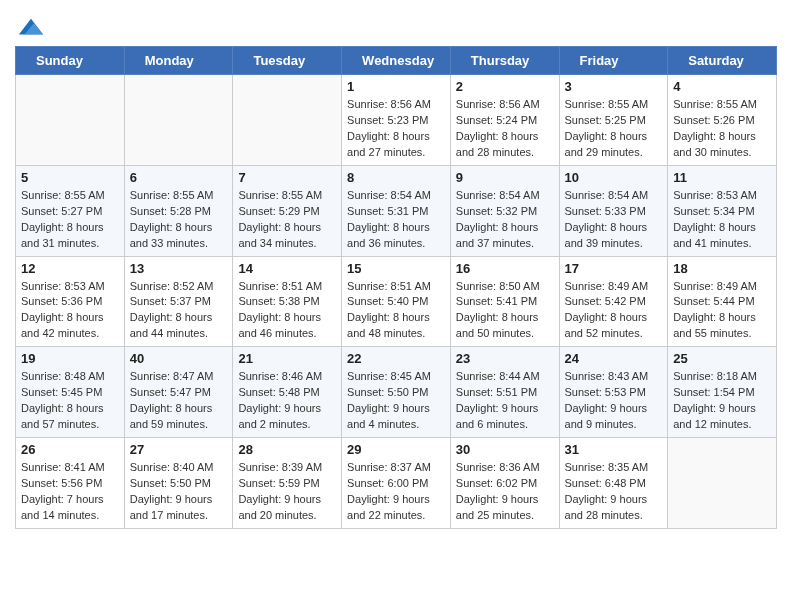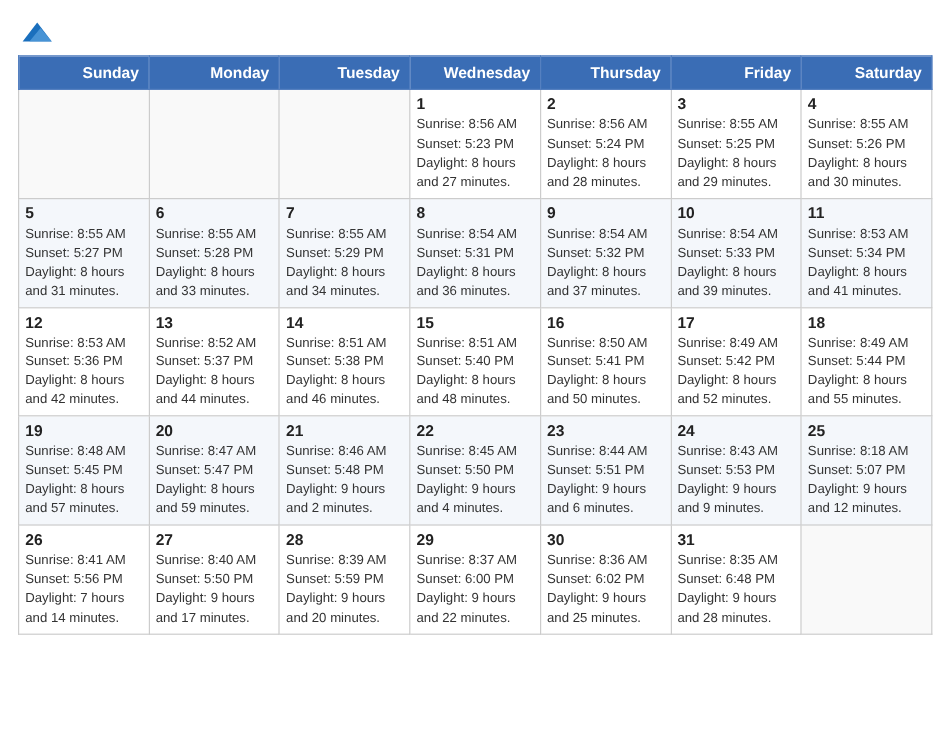--- a/index.html
+++ b/index.html
@@ -49,22 +49,22 @@
     table {
       width: 100%;
       border-collapse: collapse;
       table-layout: fixed;
     }
     thead tr th {
       background: #3a6db5;
       color: #fff;
       font-size: 13px;
       font-weight: bold;
-      padding: 6px 8px;
-      text-align: right;
+      padding: 6px 20px;
+      text-align: left;
       border: 1px solid #5580c0;
       margin-top: 14px;
     }
     tbody tr td {
       vertical-align: top;
       border: 1px solid #ccc;
       padding: 4px 5px;
       font-size: 11px;
       color: #333;
       height: 88px;
@@ -207,42 +207,42 @@
           <div class="day-number">18</div>
           <div class="day-info"><span>Sunrise: 8:49 AM</span><br><span>Sunset: 5:44 PM</span><br><span>Daylight: 8 hours and 55 minutes.</span></div>
         </td>
       </tr>
       <tr>
         <td>
           <div class="day-number">19</div>
           <div class="day-info"><span>Sunrise: 8:48 AM</span><br><span>Sunset: 5:45 PM</span><br><span>Daylight: 8 hours and 57 minutes.</span></div>
         </td>
         <td>
-          <div class="day-number">20</div>
+          <div class="day-number">40</div>
           <div class="day-info"><span>Sunrise: 8:47 AM</span><br><span>Sunset: 5:47 PM</span><br><span>Daylight: 8 hours and 59 minutes.</span></div>
         </td>
         <td>
           <div class="day-number">21</div>
           <div class="day-info"><span>Sunrise: 8:46 AM</span><br><span>Sunset: 5:48 PM</span><br><span>Daylight: 9 hours and 2 minutes.</span></div>
         </td>
         <td>
           <div class="day-number">22</div>
           <div class="day-info"><span>Sunrise: 8:45 AM</span><br><span>Sunset: 5:50 PM</span><br><span>Daylight: 9 hours and 4 minutes.</span></div>
         </td>
         <td>
           <div class="day-number">23</div>
           <div class="day-info"><span>Sunrise: 8:44 AM</span><br><span>Sunset: 5:51 PM</span><br><span>Daylight: 9 hours and 6 minutes.</span></div>
         </td>
         <td>
           <div class="day-number">24</div>
           <div class="day-info"><span>Sunrise: 8:43 AM</span><br><span>Sunset: 5:53 PM</span><br><span>Daylight: 9 hours and 9 minutes.</span></div>
         </td>
         <td>
           <div class="day-number">25</div>
-          <div class="day-info"><span>Sunrise: 8:18 AM</span><br><span>Sunset: 5:07 PM</span><br><span>Daylight: 9 hours and 12 minutes.</span></div>
+          <div class="day-info"><span>Sunrise: 8:18 AM</span><br><span>Sunset: 1:54 PM</span><br><span>Daylight: 9 hours and 12 minutes.</span></div>
         </td>
       </tr>
       <tr>
         <td>
           <div class="day-number">26</div>
           <div class="day-info"><span>Sunrise: 8:41 AM</span><br><span>Sunset: 5:56 PM</span><br><span>Daylight: 7 hours and 14 minutes.</span></div>
         </td>
         <td>
           <div class="day-number">27</div>
           <div class="day-info"><span>Sunrise: 8:40 AM</span><br><span>Sunset: 5:50 PM</span><br><span>Daylight: 9 hours and 17 minutes.</span></div>

